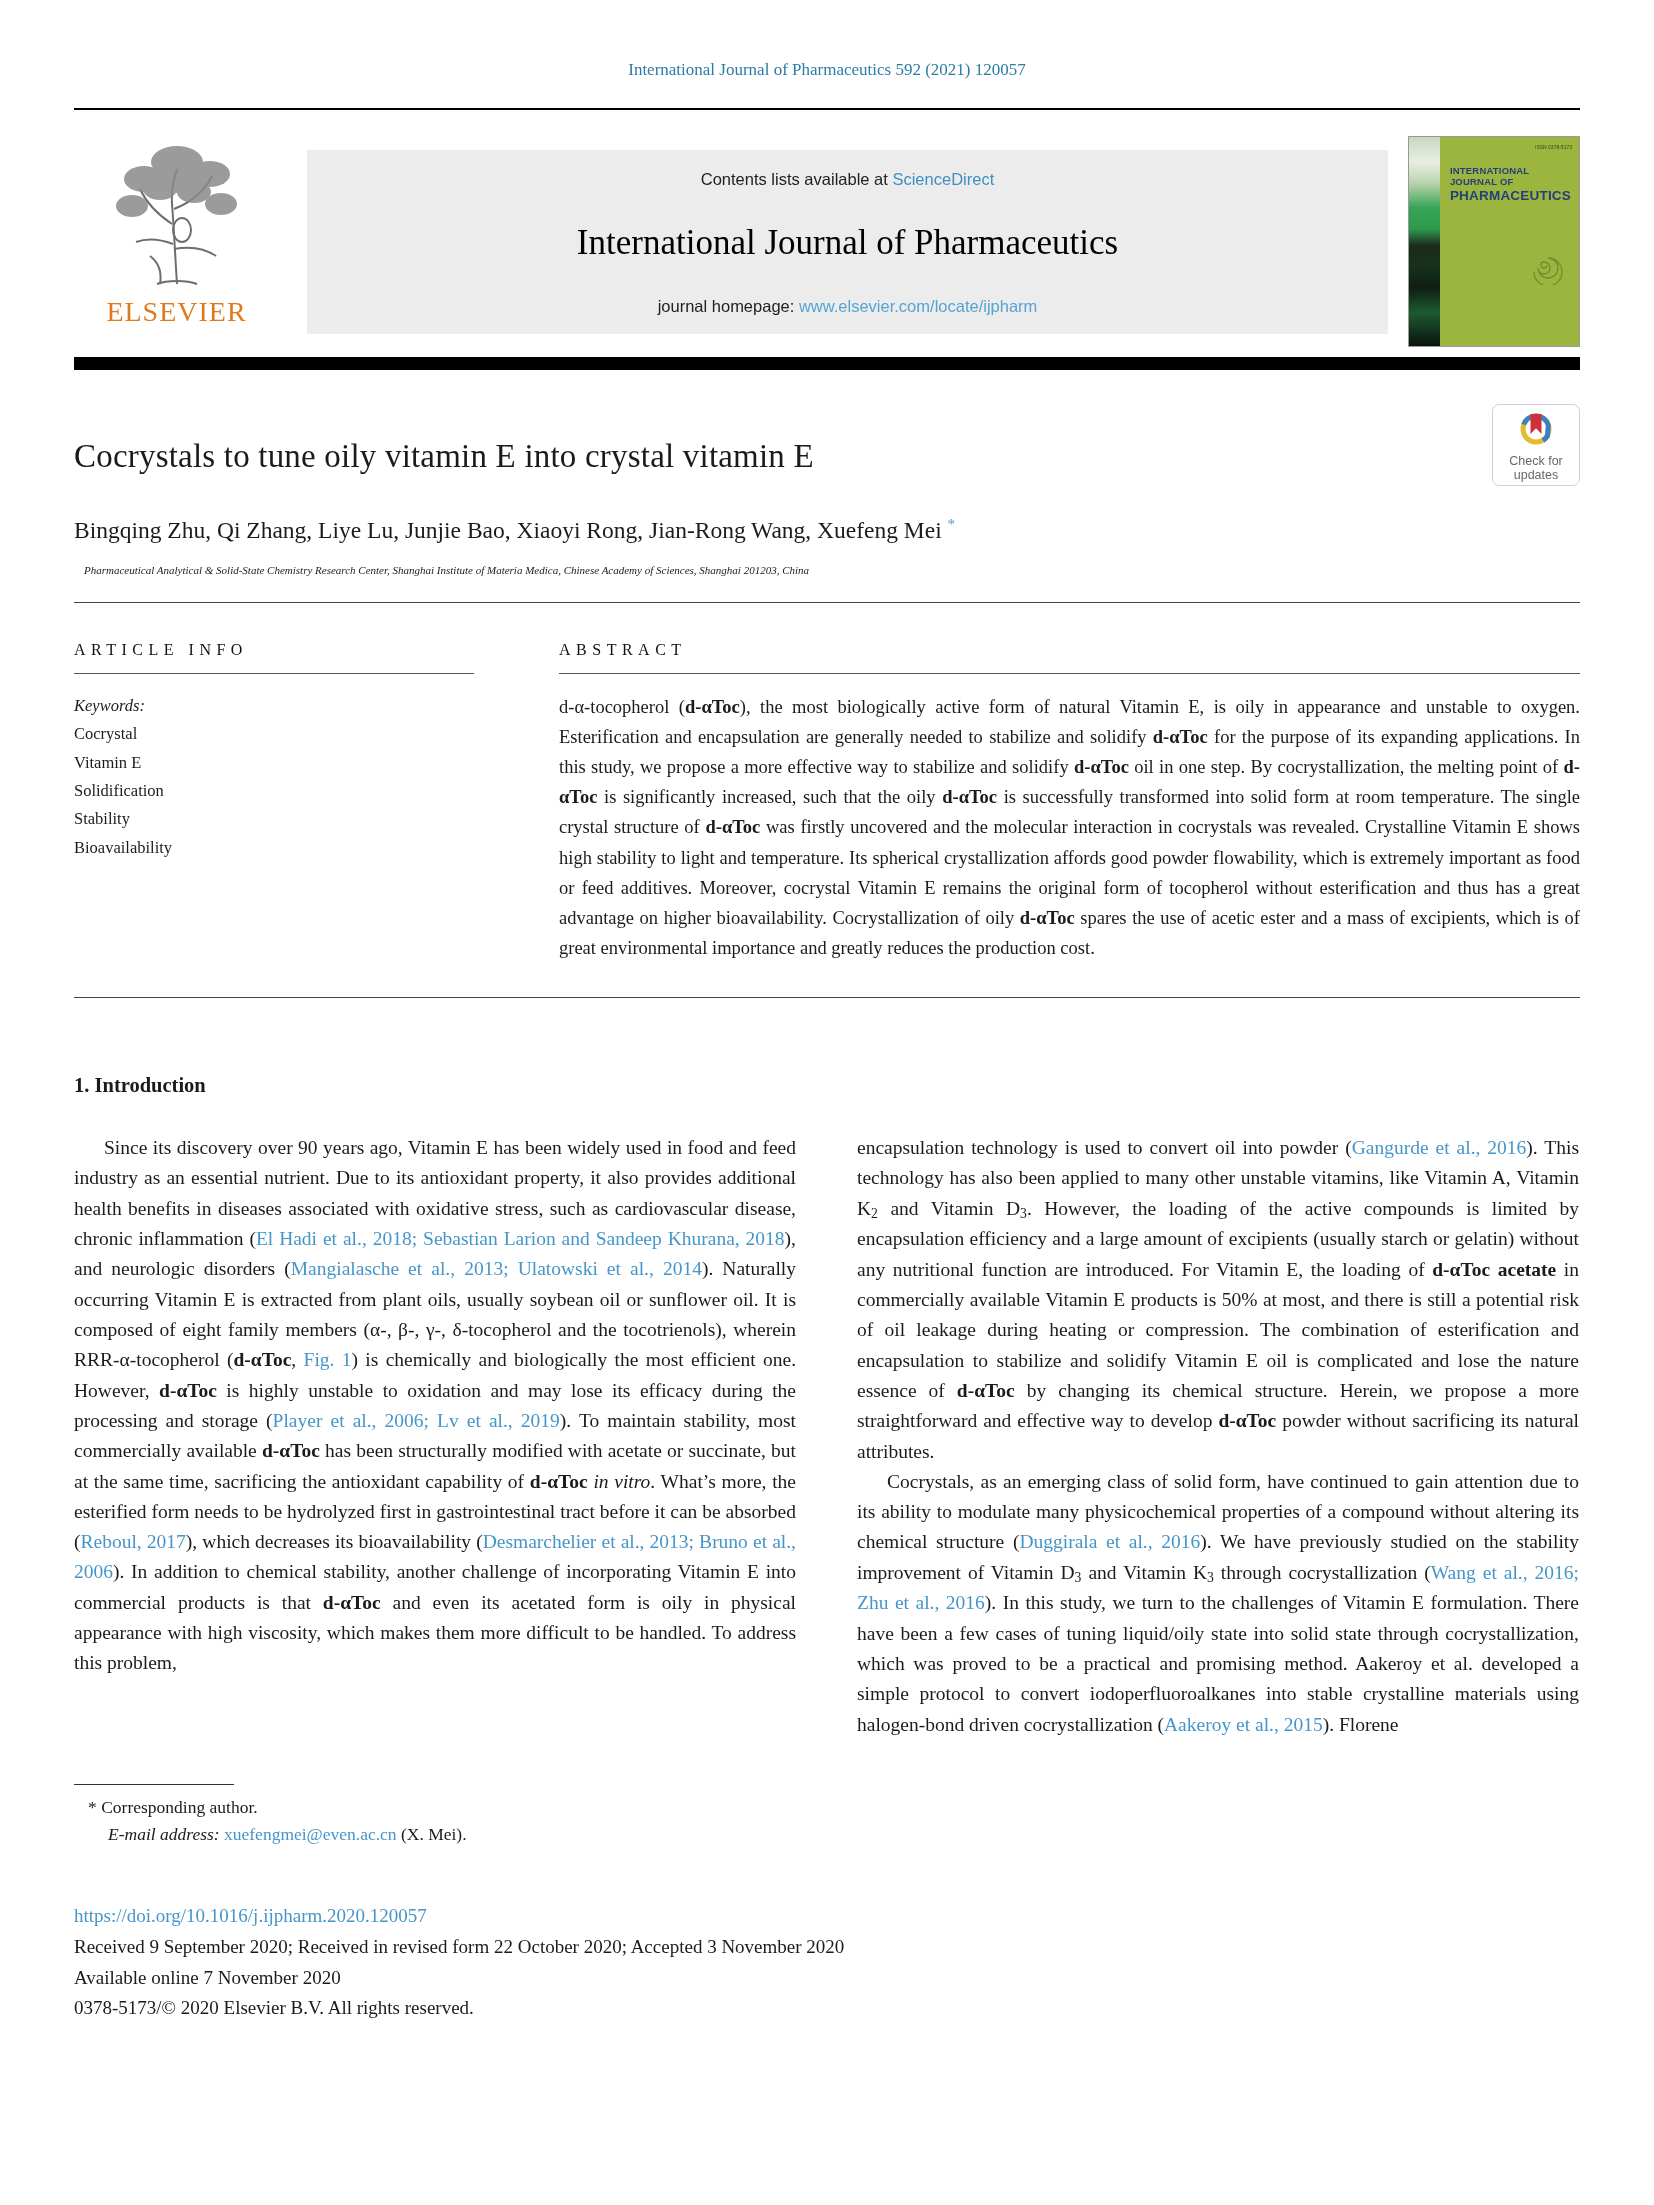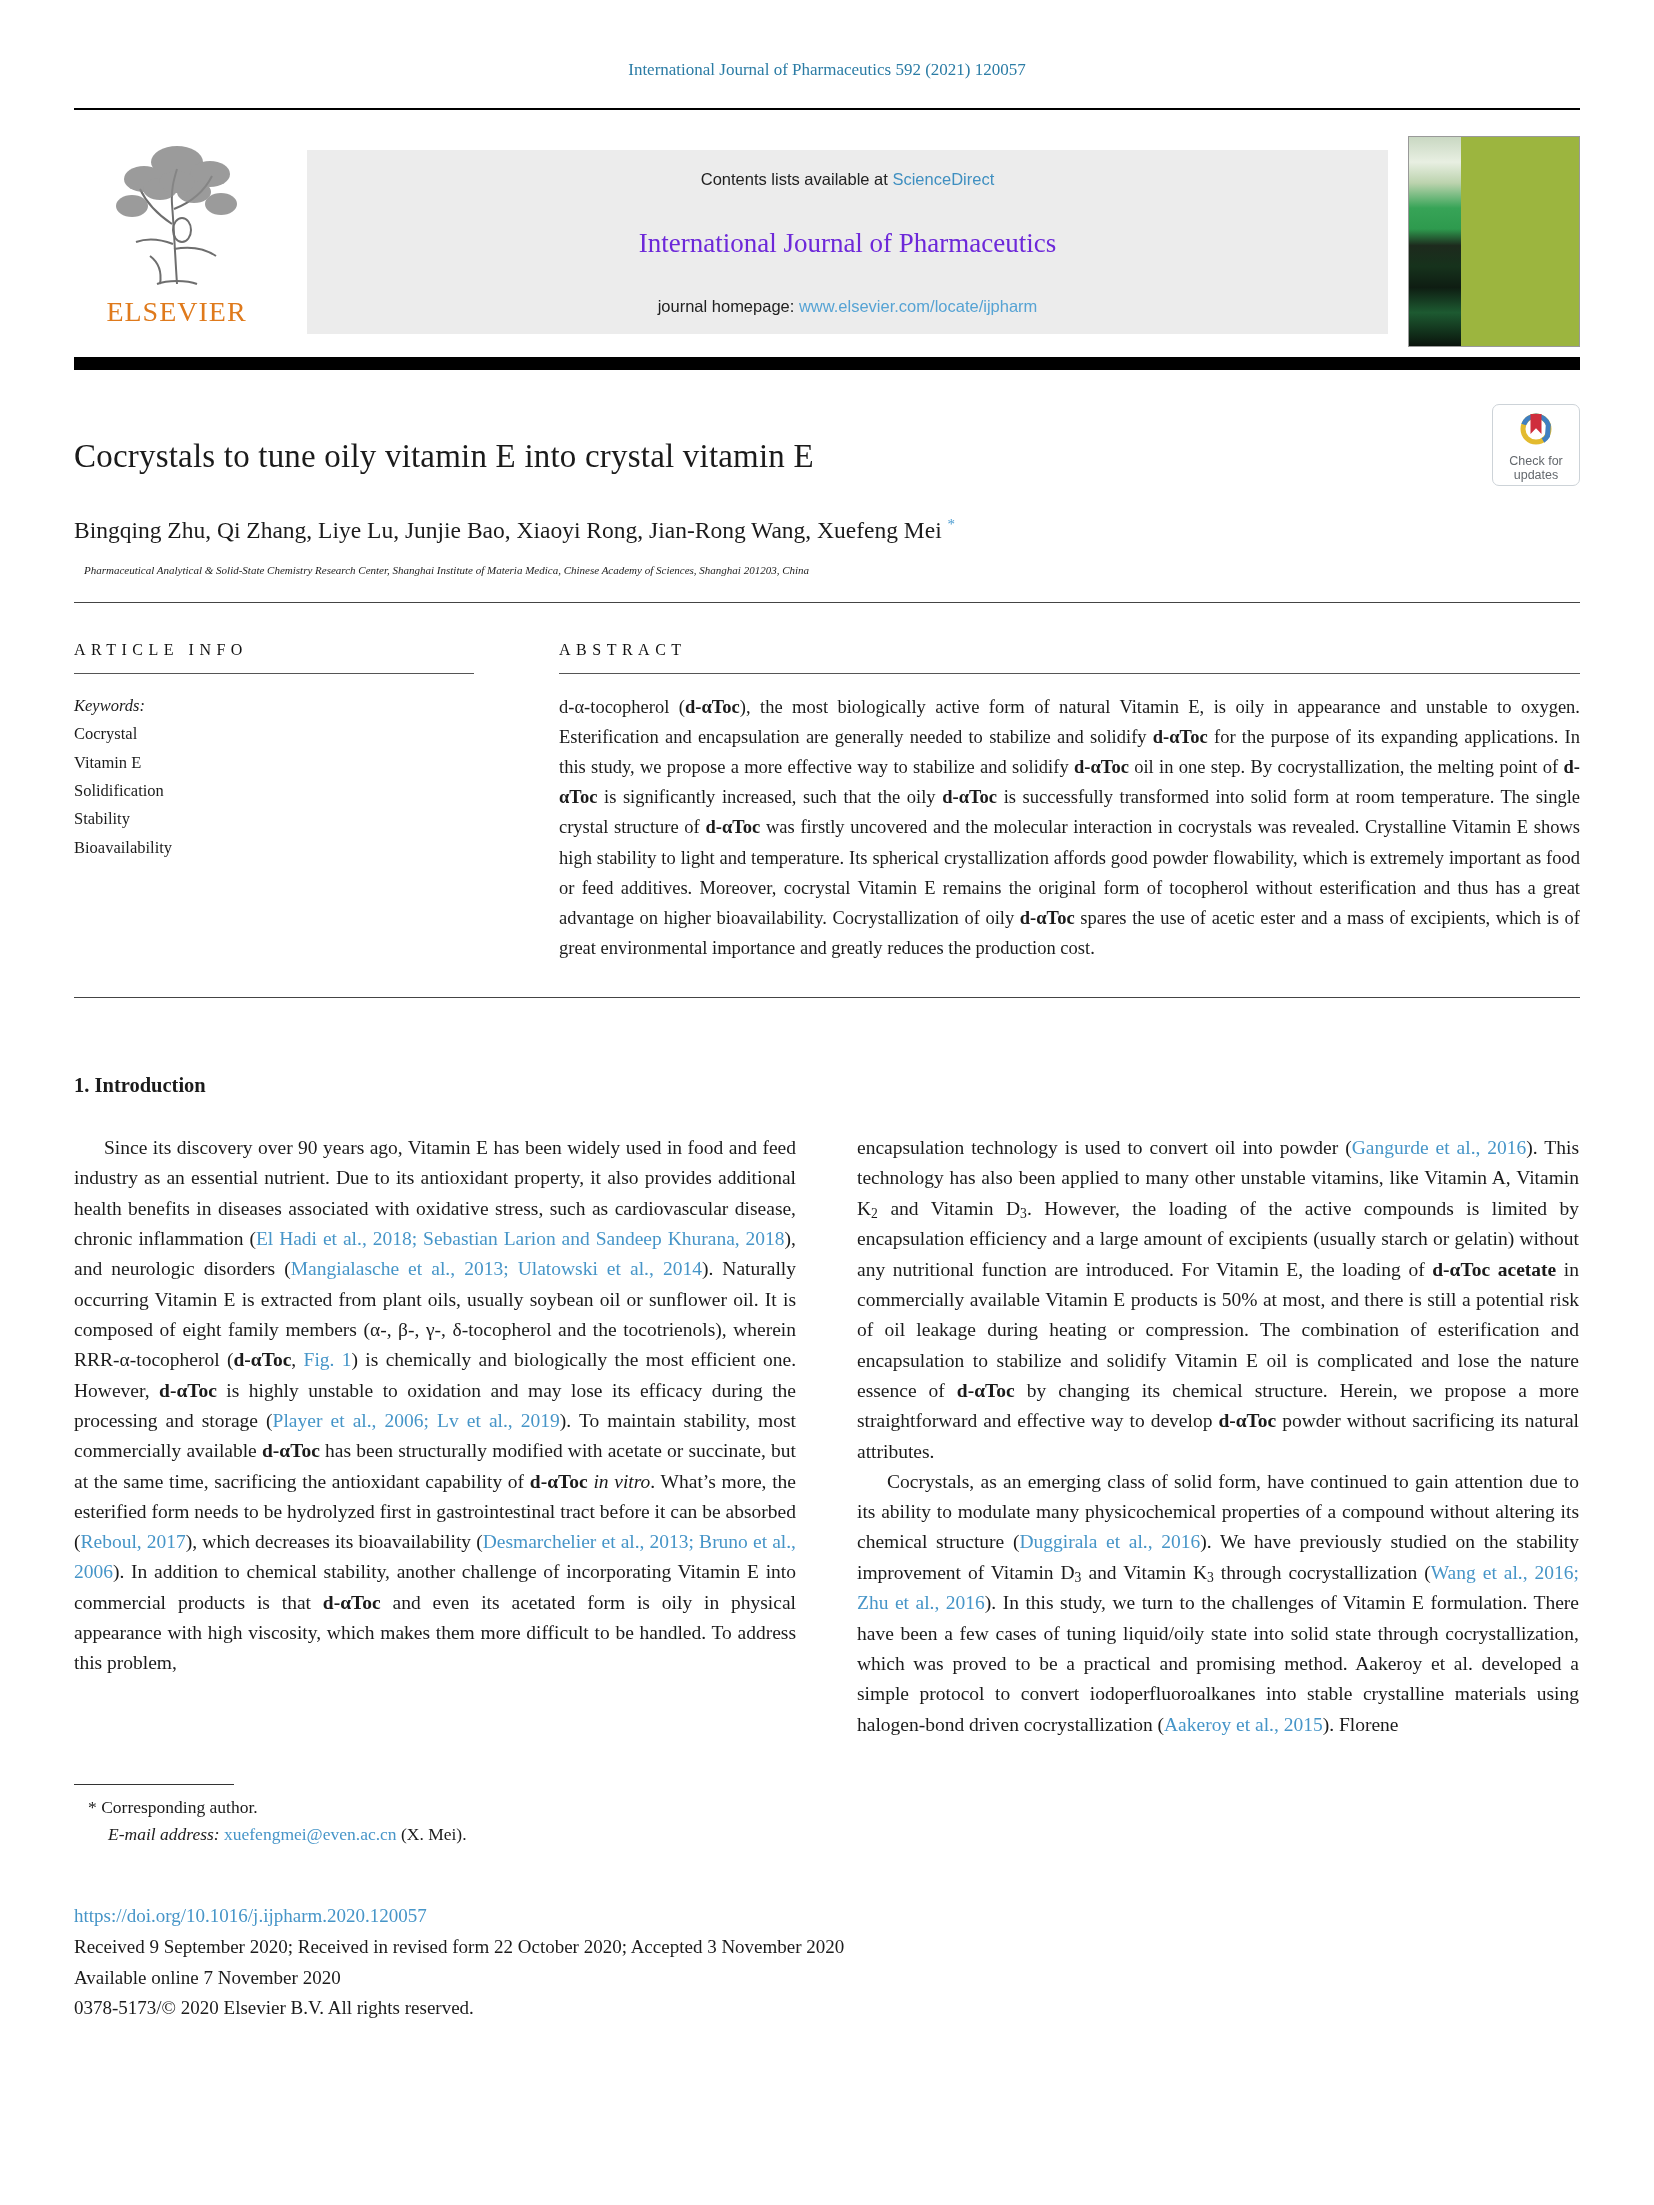--- a/index.html
+++ b/index.html
@@ -30,21 +30,21 @@
     font-family:"Liberation Serif", serif; margin-top:2px;
   }
   .header-box {
     flex:1; margin:26px 20px 0 28px; height:184px;
     background:#ececec;
     display:flex; flex-direction:column; justify-content:space-between;
     text-align:center; padding:20px 10px 18px 10px;
   }
   .contents-line { font-family:"Liberation Sans", sans-serif; font-size:16.5px; color:#222; }
   .contents-line .sd { color:#3f8fc0; }
-  .journal-title { font-size:27px; color:#6d28d9; }
+  .journal-title { font-size:35px; color:#000000; }
   .homepage-line { font-family:"Liberation Sans", sans-serif; font-size:16.5px; color:#222; }
   .homepage-line .url { color:#56a3d4; }
 
   
   .cover {
     width:172px; height:211px; margin-top:12px;
     display:flex; border:1px solid #999; background:#9cb53f;
   }
   .cover-strip { width:52px; height:100%;
     background:linear-gradient(180deg,#c9d8c2 0%,#e8efe2 12%,#bcd3ae 22%,#37a457 34%,#2e9a4e 44%,#1d2a1d 52%,#16321c 62%,#0e1d12 72%,#1d5a31 84%,#0a140c 100%);
@@ -154,20 +154,30 @@
     </div>
 
     <div class="header-box">
       <div class="contents-line"><span>Contents lists available at </span><span class="sd">ScienceDirect</span></div>
       <div class="journal-title">International Journal of Pharmaceutics</div>
       <div class="homepage-line"><span>journal homepage: </span><span class="url">www.elsevier.com/locate/ijpharm</span></div>
     </div>
 
     <div class="cover">
       <div class="cover-strip"></div>
+      <div class="cover-main">
+        <div class="cover-issn">ISSN 0378-5173</div>
+        <div class="cover-t1">INTERNATIONAL JOURNAL OF</div>
+        <div class="cover-t2">PHARMACEUTICS</div>
+        <span class="cover-spiral">
+          <svg width="40" height="40" viewBox="0 0 40 40" fill="none" stroke="#4e6b1f" stroke-width="1.3">
+            <path d="M22 20 a3 3 0 1 1 -3 -3 a6 6 0 1 1 -6 6 a10 10 0 1 0 10 -10 a14 14 0 1 1 -14 14"></path>
+          </svg>
+        </span>
+      </div>
     </div>
   </div>
 
   <div class="black-bar"></div>
 
   <div class="title-row">
     <h1 class="article-title">Cocrystals to tune oily vitamin E into crystal vitamin E</h1>
     <div class="updates-badge">
       <span>
         <svg width="42" height="38" viewBox="0 0 42 38">

